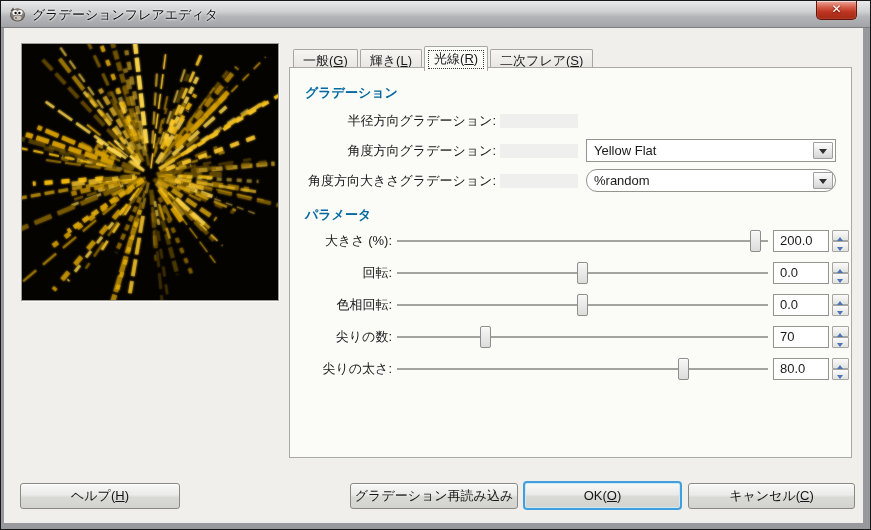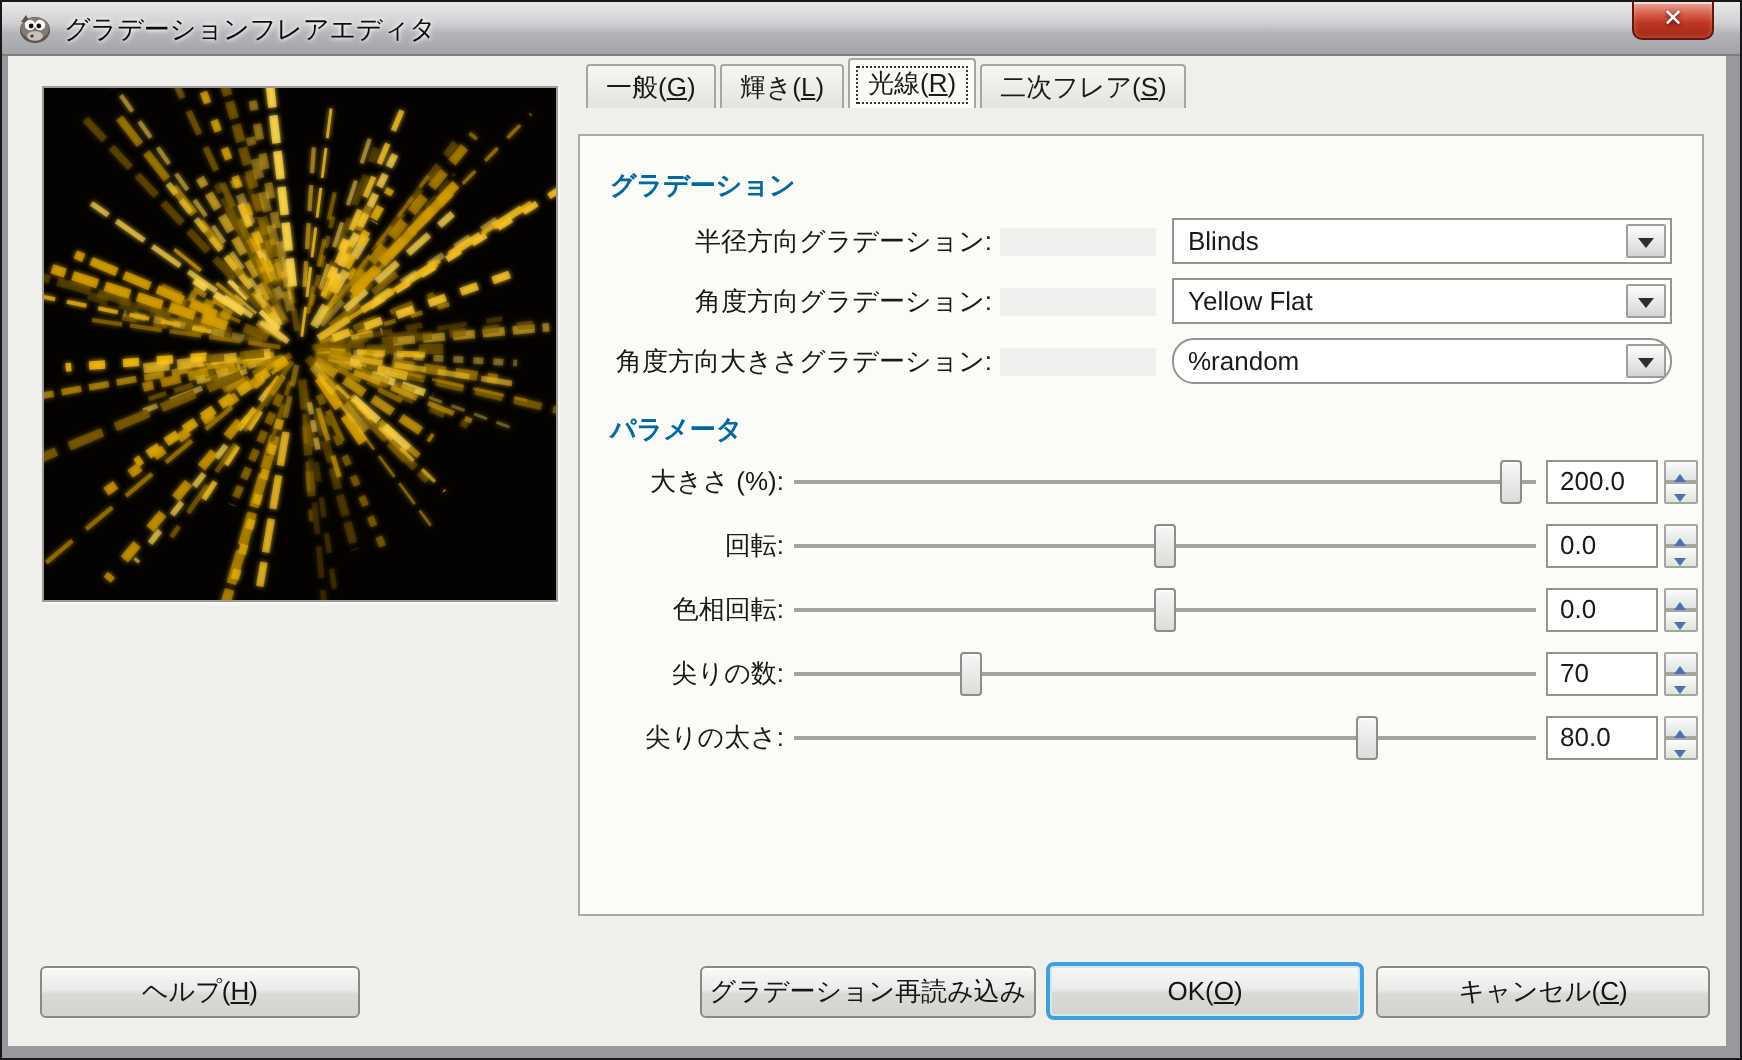--- a/index.html
+++ b/index.html
@@ -23,21 +23,21 @@
 
   
   .content { position:absolute; left:4px; top:28px; width:859px; height:495px; background:#f0efeb; }
 
   
   .preview-box { position:absolute; left:17px; top:15px; width:258px; height:258px;
     background:#000; border:1px solid #9b9b97; box-shadow:1px 1px 0 #fbfbf8; }
   .preview-box svg { display:block; width:256px; height:256px; }
 
   
-  .tabs { position:absolute; left:289px; top:1px; height:25px; display:flex; align-items:flex-end; }
+  .tabs { position:absolute; left:289px; top:18px; height:25px; display:flex; align-items:flex-end; }
   .tab { position:relative; height:22px; padding:0 9px; margin-right:2px; line-height:21px; white-space:nowrap;
     background:linear-gradient(#f7f6f3,#e4e3df); border:1px solid #a7a7a2; border-bottom:none;
     border-radius:2px 2px 0 0; cursor:pointer; }
   .tab.selected { height:25px; line-height:24px; background:#fbfbf8; z-index:3; }
   .tab.selected .focus-dots { position:absolute; inset:3px 3px 2px 3px; border:1px dotted #3a3a3a; pointer-events:none; }
   .mn { text-decoration:underline; }
 
   
   .panel { position:absolute; left:285px; top:39px; width:563px; height:391px;
     background:#fbfbf8; border:1px solid #aaaaa5; }
@@ -403,24 +403,20 @@
       <div class="tab selected"><span>光線(</span><span class="mn">R</span><span>)</span><span class="focus-dots"></span></div>
       <div class="tab"><span>二次フレア(</span><span class="mn">S</span><span>)</span></div>
     </div>
 
     <div class="panel"></div>
 
     <div class="section-title" style="left:301px; top:56px;">グラデーション</div>
 
     <div class="grad-label" style="left:300px; top:82px; width:192px;">半径方向グラデーション:</div>
     <div class="swatch" style="left:496px; top:86px;"></div>
-    <div class="combo" style="top:81px;">
-      <span class="combo-text">Blinds</span>
-      <span class="combo-arrow"></span>
-    </div>
 
     <div class="grad-label" style="left:300px; top:112px; width:192px;">角度方向グラデーション:</div>
     <div class="swatch" style="left:496px; top:116px;"></div>
     <div class="combo" style="top:111px;padding-left:36px;">
       <span class="combo-text">Yellow Flat</span>
       <span class="combo-arrow"></span>
     </div>
 
     <div class="grad-label" style="left:300px; top:142px; width:192px;">角度方向大きさグラデーション:</div>
     <div class="swatch" style="left:496px; top:146px;"></div>

